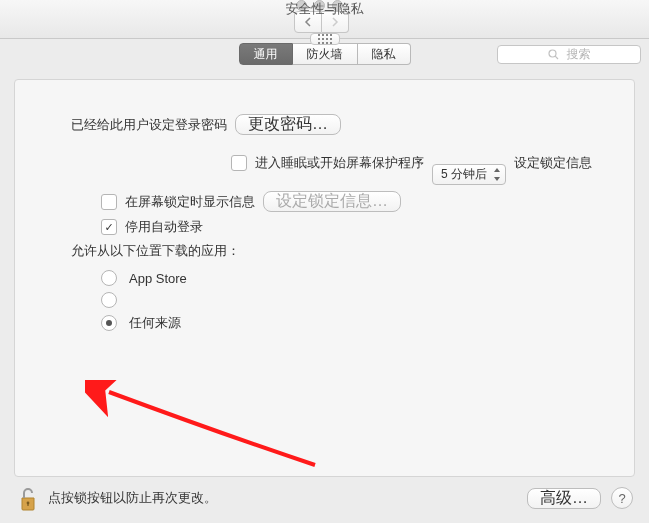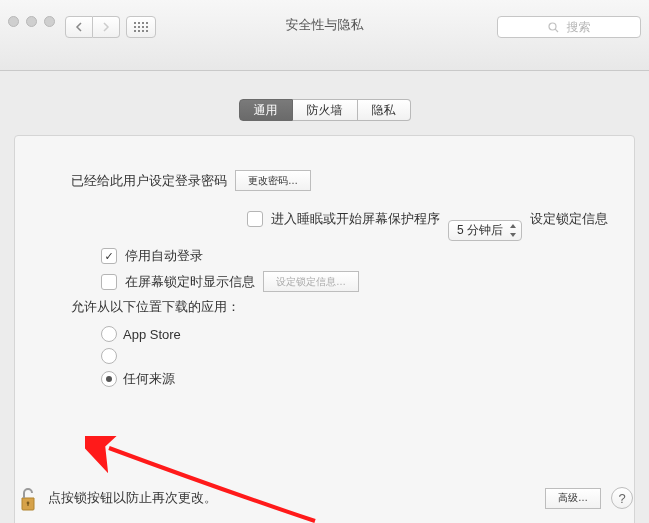--- a/index.html
+++ b/index.html
@@ -11,22 +11,24 @@
     font-size: 13px;
     color: #333;
     background: #ececec;
     overflow: hidden;
   }
   .titlebar {
     height: 38px;
     background: linear-gradient(#f7f7f7, #e8e8e8);
     border-bottom: 1px solid #c9c9c9;
     display: flex;
+    align-items: center;
     position: relative;
-    padding: 16px 8px;
+    padding: 0 8px;
+    flex-direction: column;
   }
   .traffic {
     display: flex;
     gap: 7px;
     margin-right: 10px;
   }
   .traffic span {
     width: 11px;
     height: 11px;
     border-radius: 50%;
@@ -81,21 +83,21 @@
     align-items: center;
     justify-content: center;
     gap: 8px;
     color: #b6b6b6;
     font-size: 12px;
   }
   .searchbox svg { flex-shrink:0; }
   .tabs {
     display: flex;
     justify-content: center;
-    margin-top: 28px;
+    margin-top: 4px;
   }
   .tab {
     height: 20px;
     padding: 0 14px;
     font-size: 12px;
     border: 1px solid #b9b9b9;
     background: linear-gradient(#ffffff, #f1f1f1);
     display: flex;
     align-items: center;
     color: #333;
@@ -109,37 +111,37 @@
     color: #fff;
     border-color: #6a6a6a;
   }
   .content {
     margin: 14px 14px 0 14px;
     border: 1px solid #d5d5d5;
     border-radius: 4px;
     background: #f6f6f6;
     height: 398px;
     position: relative;
-    padding: 34px 26px 14px 26px;
+    padding: 34px 42px 14px 26px;
     box-sizing: border-box;
   }
   .line {
     display: flex;
     align-items: center;
     gap: 8px;
     margin-bottom: 6px;
     font-size: 13px;
   }
   .btn {
     height: 19px;
     padding: 0 12px;
     border: 1px solid #bdbdbd;
-    border-radius: 0;
+    border-radius: 8px;
     background: linear-gradient(#ffffff, #f2f2f2);
-    font-size: 10px;
+    font-size: 16px;
     display: inline-flex;
     align-items: center;
     color: #333;
   }
   .checkbox {
     width: 14px;
     height: 14px;
     border: 1px solid #b5b5b5;
     border-radius: 3px;
     background: #fff;
@@ -180,21 +182,21 @@
     bottom: 3px;
     border-left: 3px solid transparent;
     border-right: 3px solid transparent;
     border-top: 4px solid #666;
   }
   .btn.disabled { color: #aaa; }
   .indent { padding-left: 30px; }
   .sources .radio-row {
     display: flex;
     align-items: center;
-    gap: 6px;
+    gap: 12px;
     margin-bottom: 6px;
     font-size: 13px;
     padding-left: 30px;
   }
   .radio {
     width: 14px;
     height: 14px;
     border: 1px solid #b5b5b5;
     border-radius: 50%;
     background: #fff;
@@ -308,28 +310,28 @@
   </div>
 
   <div class="line indent" style="padding-left:60px;justify-content:flex-end;">
     <span class="checkbox"></span>
     <span>进入睡眠或开始屏幕保护程序</span>
     <span class="select">5 分钟后</span>
     <span>设定锁定信息</span>
   </div>
 
   <div class="line indent" style="padding-left:60px;">
-    <span class="checkbox checked"></span>
-    <span>停用自动登录</span>
-  </div>
-
-  <div class="line indent" style="padding-left:60px;">
     <span class="checkbox"></span>
     <span>在屏幕锁定时显示信息</span>
     <span class="btn disabled">设定锁定信息…</span>
+  </div>
+
+  <div class="line indent" style="padding-left:60px;">
+    <span class="checkbox checked"></span>
+    <span>停用自动登录</span>
   </div>
 
   <div class="sources" style="padding-left:30px;">
     <div style="margin-bottom:10px;">允许从以下位置下载的应用：</div>
 
     <div class="radio-row">
       <span class="radio"></span>
       <span>App Store</span>
     </div>
     <div class="radio-row">

